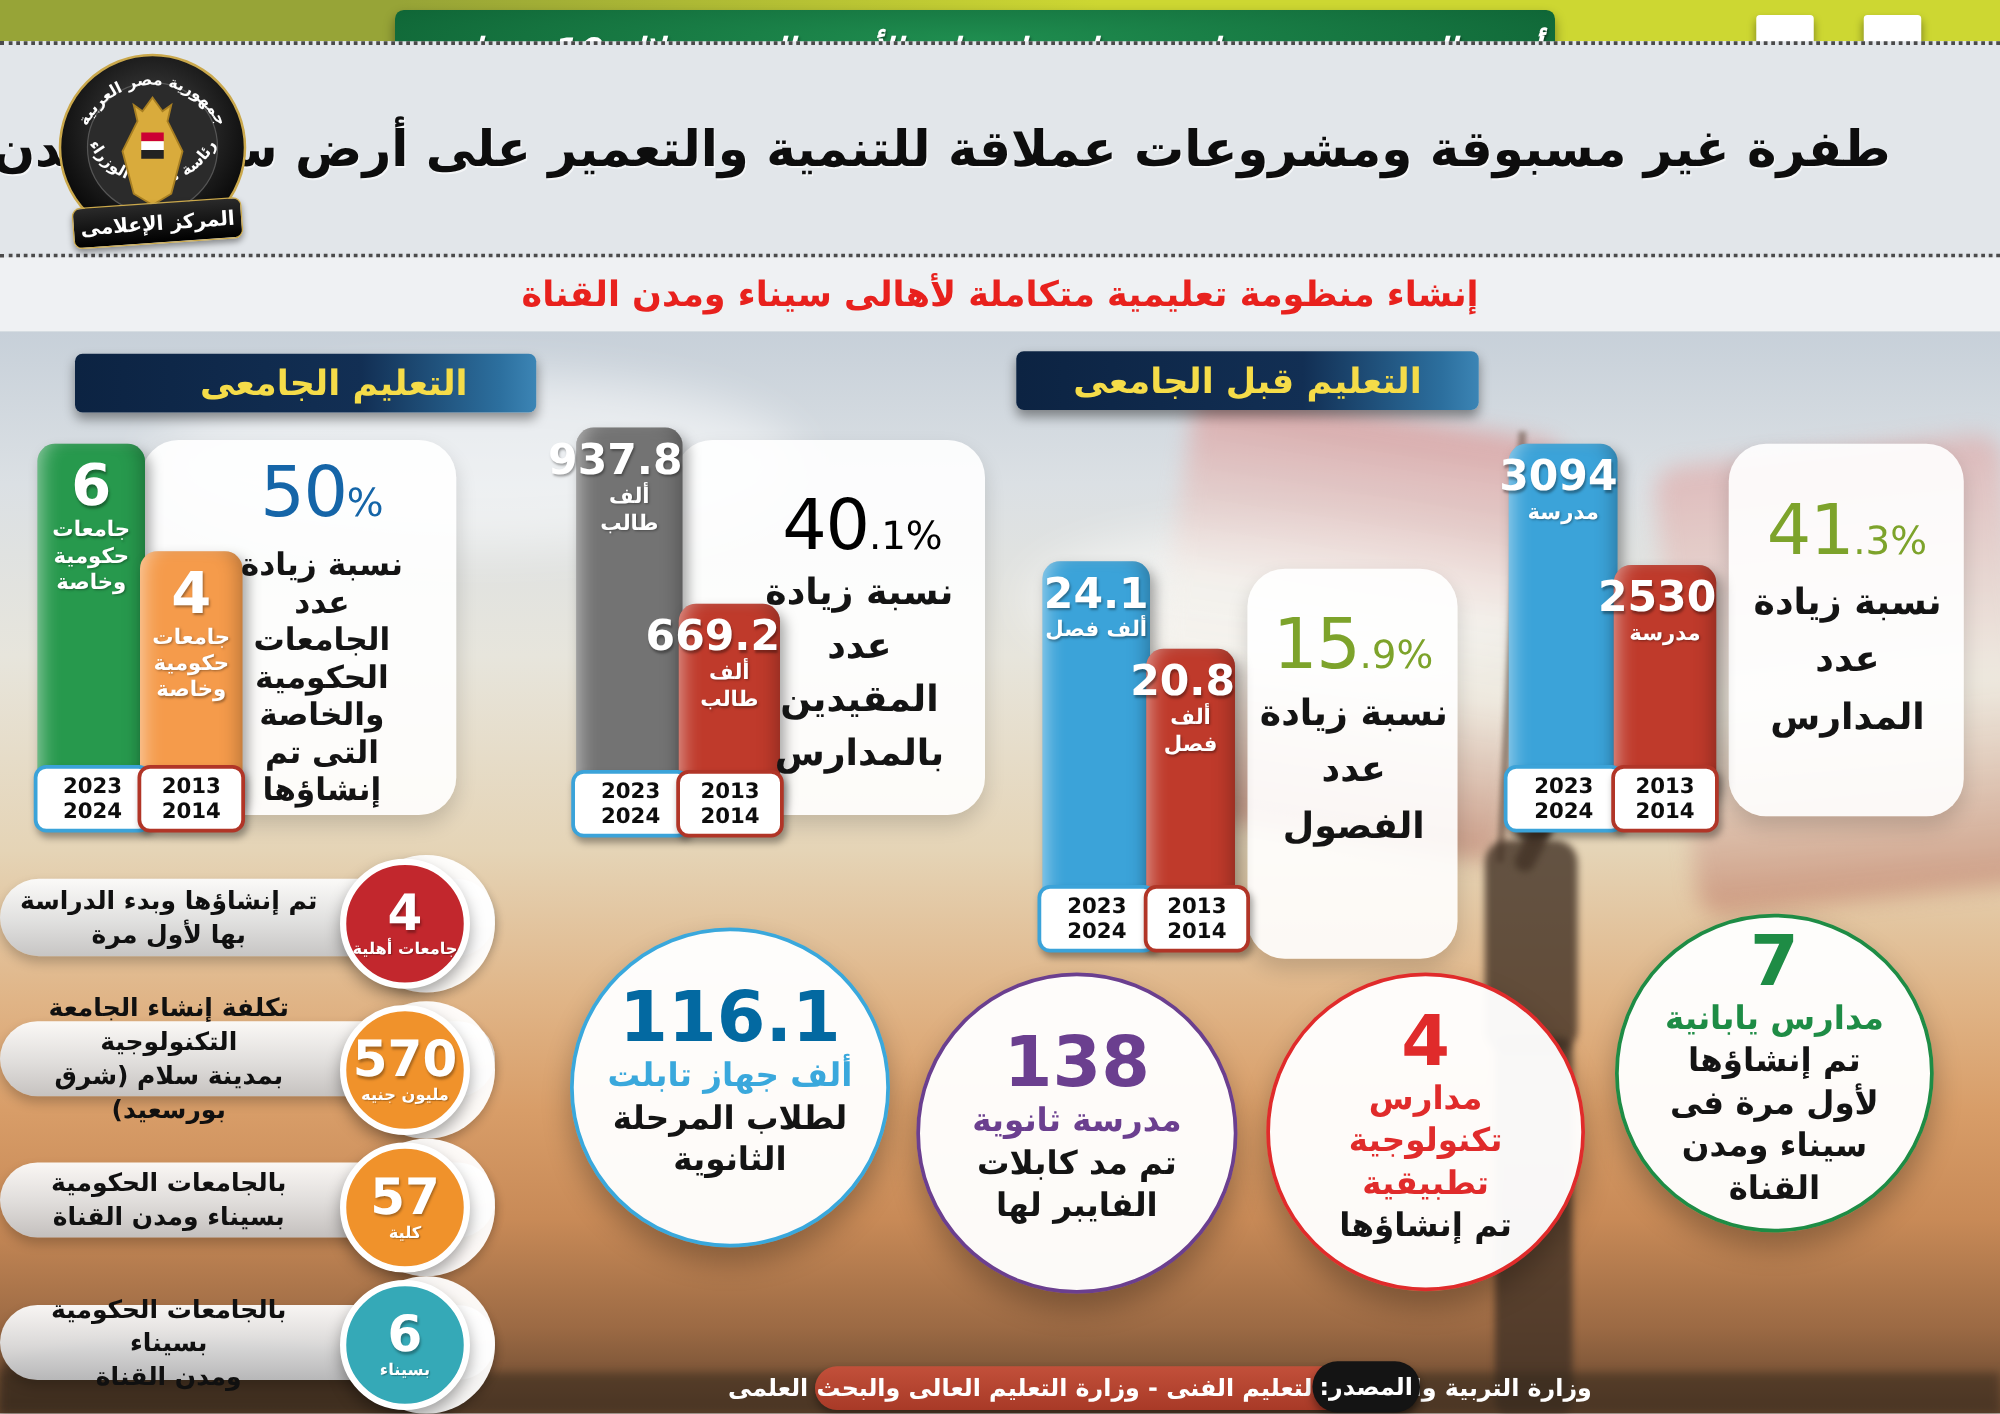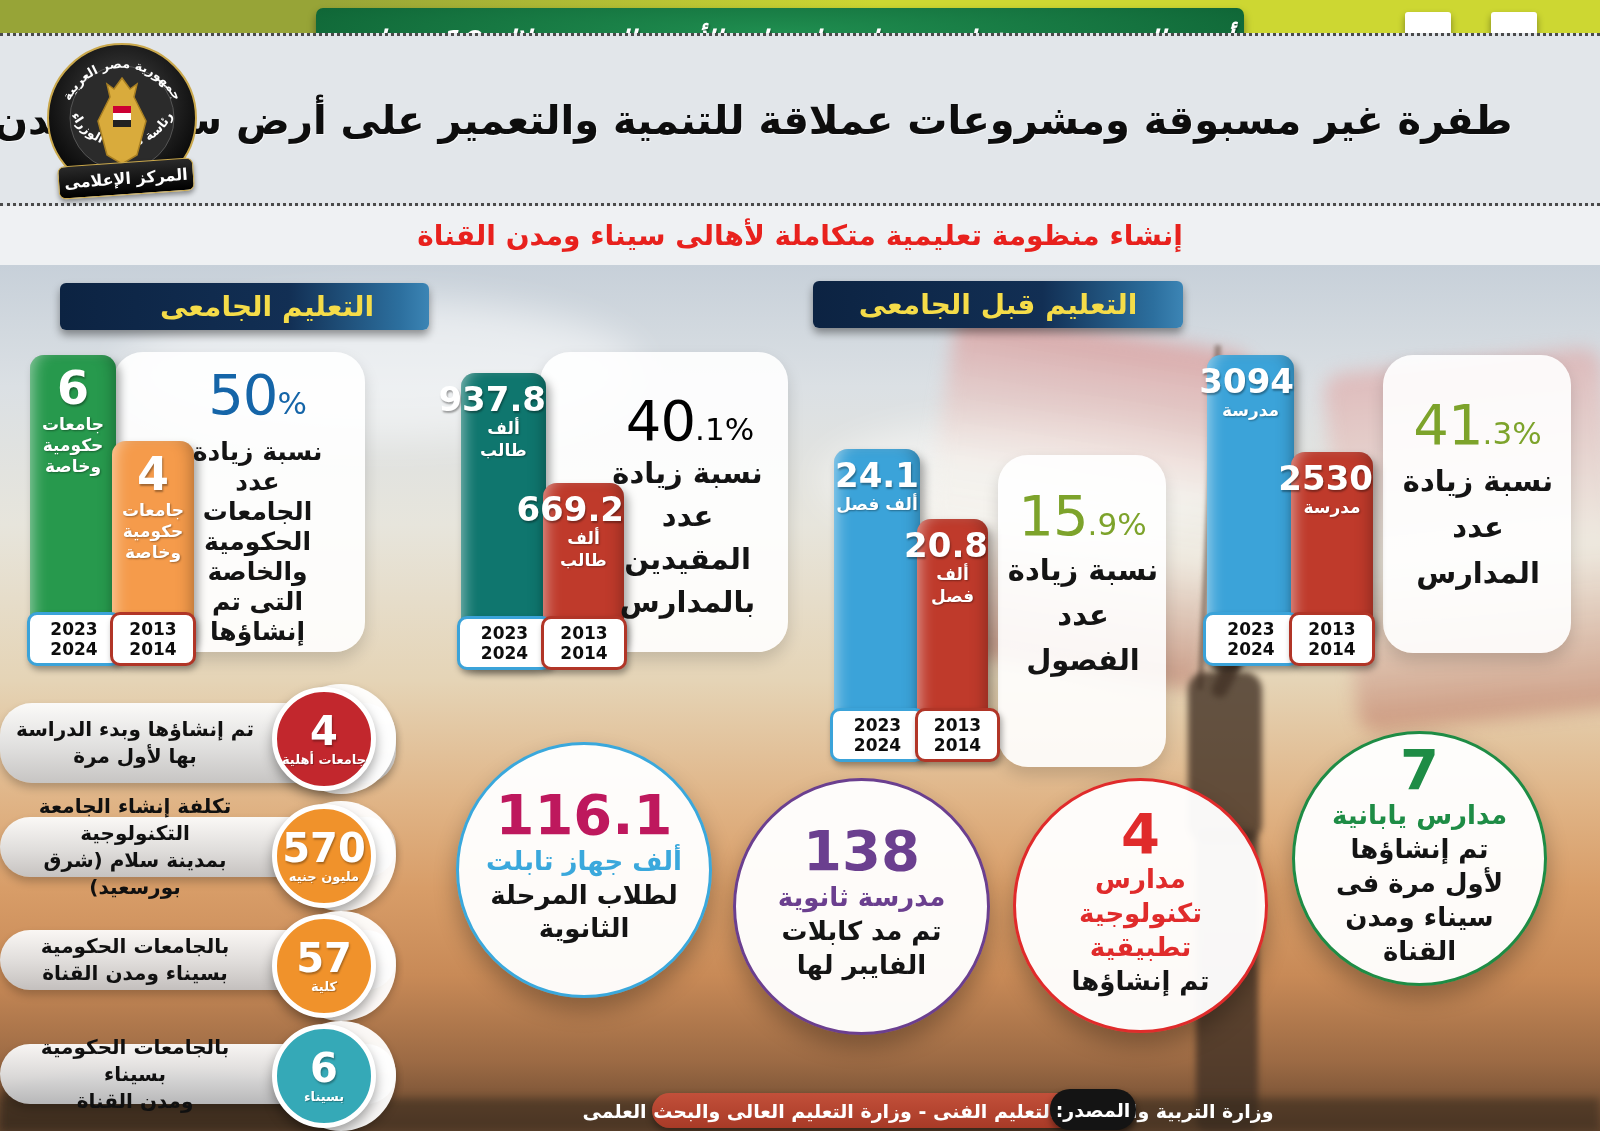--- a/index.html
+++ b/index.html
@@ -160,21 +160,21 @@
   </div>
   <div class="abs desc" style="left:150px;top:437px;width:215px;font-size:25px;line-height:30px;">نسبة زيادة
 عدد
 الجامعات
 الحكومية
 والخاصة
 التى تم
 إنشاؤها</div>
 
   <div class="abs card" style="left:540px;top:352px;width:248px;height:300px;"></div>
-  <div class="abs bar" style="left: 461px; top: 373px; width: 85px; height: 293px; background: #0f766e;">
+  <div class="abs bar" style="left: 461px; top: 342px; width: 85px; height: 293px; background: #737373;">
     <div class="val">937.8</div>
     <div class="unit">ألف طالب</div>
   </div>
   <div class="abs bar" style="left: 543px; top: 483px; width: 81px; height: 165px; background: rgb(191, 58, 43);">
     <div class="val">669.2</div>
     <div class="unit">ألف طالب</div>
   </div>
   <div class="abs year-pill" style="left: 457px; top: 616px; width: 95px; border-color: rgb(59, 163, 217);">2023
 2024</div>
   <div class="abs year-pill" style="left: 541px; top: 616px; width: 86px; border-color: rgb(177, 53, 39);">2013
@@ -220,21 +220,21 @@
 2024</div>
   <div class="abs year-pill" style="left: 1289px; top: 612px; width: 86px; border-color: rgb(177, 53, 39);">2013
 2014</div>
   <div class="abs pct" style="left: 1385px; top: 392px; width: 185px; color: rgb(125, 163, 43);">
     <span class="big">41</span><span class="small">.3%</span>
   </div>
   <div class="abs desc" style="left:1383px;top:458px;width:190px;font-size:29px;line-height:46px;">نسبة زيادة
 عدد
 المدارس</div>
 
-  <div class="abs row-pill" style="top:703px;height:80px;">
+  <div class="abs row-pill" style="top:703px;height:62px;">
     <span>تم إنشاؤها وبدء الدراسة
 بها لأول مرة</span>
   </div>
   <div class="abs halo" style="left:286px;top:684px;"></div>
   <div class="abs stat-circle" style="left: 272px; top: 687px; background: rgb(194, 39, 45);">
     <div class="num">4</div>
     <div class="lbl">جامعات أهلية</div>
   </div>
 
   <div class="abs row-pill" style="top:817px;height:60px;">
@@ -261,21 +261,21 @@
     <span>بالجامعات الحكومية بسيناء
 ومدن القناة</span>
   </div>
   <div class="abs halo" style="left:286px;top:1021px;"></div>
   <div class="abs stat-circle" style="left: 272px; top: 1024px; background: rgb(53, 169, 183);">
     <div class="num">6</div>
     <div class="lbl">بسيناء</div>
   </div>
 
   <div class="abs big-circle" style="left: 456px; top: 742px; width: 256px; height: 256px; border-color: rgb(58, 168, 220);">
-    <div class="num" style="color: #be185d;">116.1</div>
+    <div class="num" style="color: #0369a1;">116.1</div>
     <div class="txt">
       <span class="hl" style="color: rgb(58, 168, 220);">ألف جهاز تابلت</span>
       <span class="rest">لطلاب المرحلة الثانوية</span>
     </div>
   </div>
 
   <div class="abs big-circle" style="left: 733px; top: 778px; width: 257px; height: 257px; border-color: rgb(107, 63, 143);">
     <div class="num" style="color: rgb(107, 63, 143);">138</div>
     <div class="txt">
       <span class="hl" style="color: rgb(107, 63, 143);">مدرسة ثانوية</span>

